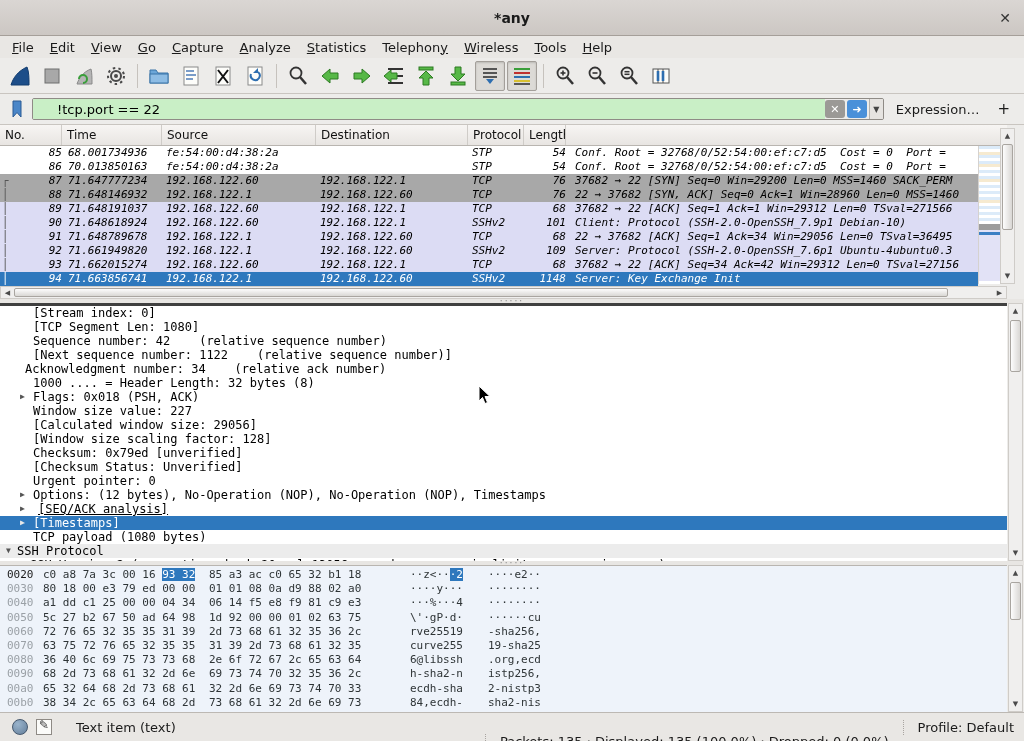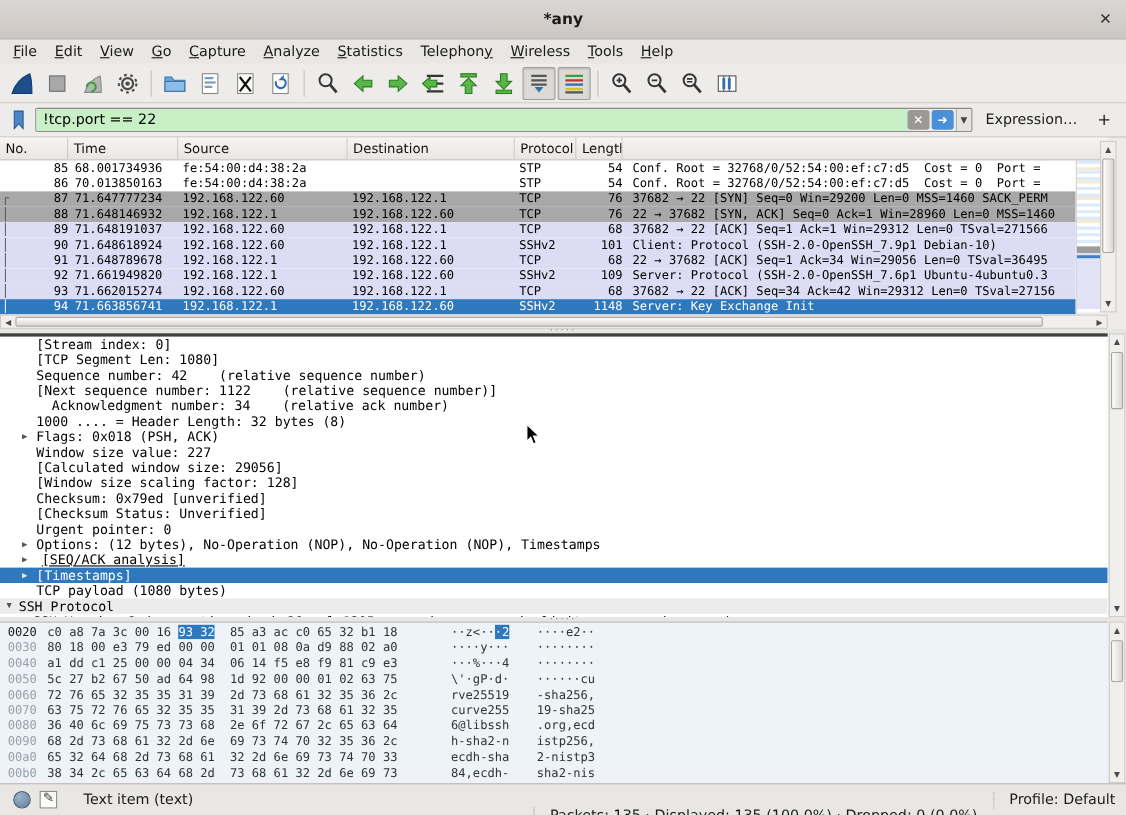--- a/index.html
+++ b/index.html
@@ -29,38 +29,38 @@
   .tbtn.pressed { background:#dcdad6; border:1px solid #a39f9a; box-shadow:inset 0 1px 2px rgba(0,0,0,.15); }
   .tsep { width:1px; height:24px; background:#c6c2bd; margin:0 5px; }
 
   
   #filterbar { position:absolute; left:0; top:94px; width:1024px; height:31px;
     background:#edecea; border-bottom:1px solid #c9c5c0; display:flex; align-items:center; padding:0 6px; }
   #bookmark-btn { width:22px; height:22px; display:flex; align-items:center; justify-content:center; margin-right:4px; }
   #filter-wrap { flex:1; height:22px; border:1px solid #8f8b86; border-radius:2px;
     display:flex; align-items:center; overflow:hidden; }
   #filter-input { flex:1; height:100%; border:0; outline:none; font-size:13px;
-    font-family:"DejaVu Sans", sans-serif; padding-left:6px; color:#000; }
+    font-family:"DejaVu Sans", sans-serif; padding-left:24px; color:#000; }
   .filter-minibtn { width:20px; height:18px; border-radius:3px; margin-right:2px; color:#fff;
     font-size:11px; display:flex; align-items:center; justify-content:center; }
   #filter-clear { background:#9b9996; }
   #filter-apply { background:#4a90d9; }
   #filter-caret { width:14px; height:22px; background:#e6e4e1; border-left:1px solid #b5b1ac;
     font-size:8px; color:#444; display:flex; align-items:center; justify-content:center; }
   #expression-btn { font-size:13px; color:#1a1a1a; margin:0 10px 0 12px; }
   #filter-add { font-size:15px; color:#1a1a1a; margin:0 8px; }
 
   
   #pl-header { position:absolute; left:0; top:125px; width:1007px; height:21px;
     background:linear-gradient(#f7f5f3,#e8e5e2); border-bottom:1px solid #b9b5b0; display:flex;
     font-size:12px; color:#111; }
   .hcell { border-right:1px solid #cfccc8; padding:3px 0 0 5px; white-space:pre; overflow:hidden; }
   #packet-rows { position:absolute; left:0; top:146px; width:978px; height:140px; background:#fff; overflow:hidden; }
   .pl-row { display:flex; height:14px; line-height:14px; font-family:"DejaVu Sans Mono", monospace;
-    font-size:11px; color:#000; white-space:pre; }
+    font-size:11px; color:#000; white-space:pre;font-style:italic; }
   .pl-row span { overflow:hidden; flex-shrink:0; }
   .c-gut { width:10px; text-align:center; color:#555; }
   .c-no  { width:52px; text-align:right; }
   .c-time{ width:100px; padding-left:6px; }
   .c-src { width:154px; padding-left:4px; }
   .c-dst { width:152px; padding-left:4px; }
   .c-pro { width:56px; padding-left:4px; }
   .c-len { width:42px; text-align:right; }
   .c-inf { flex:1; padding-left:9px; flex-shrink:1; }
   .row-white { background:#ffffff; }
@@ -372,21 +372,21 @@
     <div class="sc-harrow" style="right:0">▶</div>
   </div>
 
   <div class="splitter" style="top:299px; height:4px;">·····</div>
 
   <div id="details">
       <div class="d-line"><span style="padding-left: 33px;">[Stream index: 0]</span></div>
       <div class="d-line"><span style="padding-left: 33px;">[TCP Segment Len: 1080]</span></div>
       <div class="d-line"><span style="padding-left: 33px;">Sequence number: 42    (relative sequence number)</span></div>
       <div class="d-line"><span style="padding-left: 33px;">[Next sequence number: 1122    (relative sequence number)]</span></div>
-      <div class="d-line"><span style="padding-left: 47px; text-align: right;">Acknowledgment number: 34    (relative ack number)</span></div>
+      <div class="d-line"><span style="padding-left: 25px; text-align: right;">Acknowledgment number: 34    (relative ack number)</span></div>
       <div class="d-line"><span style="padding-left: 33px;">1000 .... = Header Length: 32 bytes (8)</span></div>
       <div class="d-line"><span class="tri" style="left: 20px;">▶</span><span style="padding-left: 33px;">Flags: 0x018 (PSH, ACK)</span></div>
       <div class="d-line"><span style="padding-left: 33px;">Window size value: 227</span></div>
       <div class="d-line"><span style="padding-left: 33px;">[Calculated window size: 29056]</span></div>
       <div class="d-line"><span style="padding-left: 33px;">[Window size scaling factor: 128]</span></div>
       <div class="d-line"><span style="padding-left: 33px;">Checksum: 0x79ed [unverified]</span></div>
       <div class="d-line"><span style="padding-left: 33px;">[Checksum Status: Unverified]</span></div>
       <div class="d-line"><span style="padding-left: 33px;">Urgent pointer: 0</span></div>
       <div class="d-line"><span class="tri" style="left: 20px;">▶</span><span style="padding-left: 33px;">Options: (12 bytes), No-Operation (NOP), No-Operation (NOP), Timestamps</span></div>
       <div class="d-line"><span class="tri" style="left: 20px;">▶</span><span style="padding-left: 38px; text-decoration: underline;">[SEQ/ACK analysis]</span></div>

